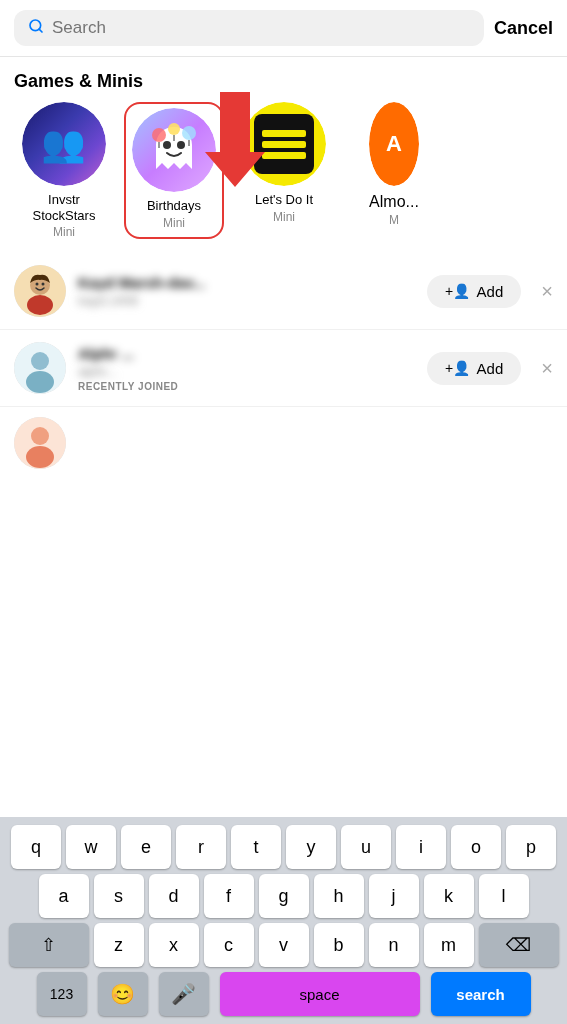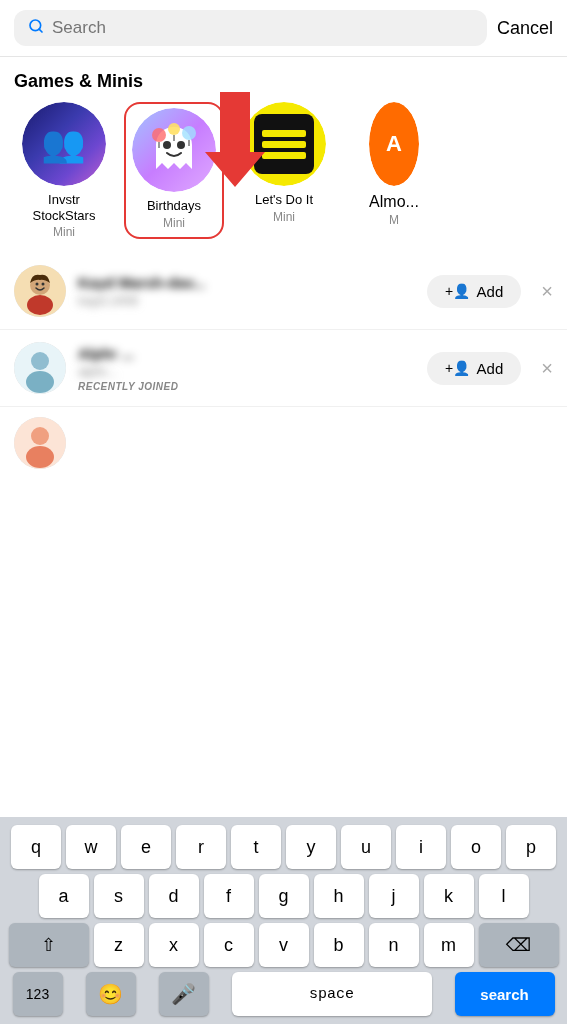--- a/index.html
+++ b/index.html
@@ -39,21 +39,21 @@
       background: transparent;
       outline: none;
       font-size: 17px;
       color: #888;
       width: 100%;
     }
     .cancel-btn {
       background: none;
       border: none;
       font-size: 18px;
-      font-weight: 400;
+      font-weight: 700;
       color: #000;
       cursor: pointer;
       padding: 4px 0;
     }
 
     
     .section-header {
       font-size: 18px;
       font-weight: 700;
       color: #000;
@@ -198,21 +198,20 @@
     .user-sub {
       font-size: 13px;
       color: #888;
     }
     .user-badge {
       font-size: 10px;
       font-weight: 700;
       color: #888;
       letter-spacing: 0.5px;
       margin-top: 2px;
-      font-style: italic;
     }
     .add-btn {
       background: #f0f0f0;
       border: none;
       border-radius: 20px;
       padding: 8px 18px;
       font-size: 15px;
       font-weight: 500;
       color: #000;
       cursor: pointer;
@@ -268,46 +267,45 @@
       color: #000;
       font-size: 14px;
       min-width: 42px;
     }
     .key.wide {
       min-width: 70px;
       max-width: 80px;
       font-size: 15px;
     }
     .key.space-key {
-      background: #ffffff;
+      background: #d946ef;
       flex: 4;
       max-width: 200px;
       font-size: 15px;
-      font-family: Liberation Mono, monospace;
     }
     .key.search-key {
       background: #007aff;
       color: #fff;
       font-size: 15px;
       font-weight: 600;
       min-width: 80px;
       max-width: 100px;
     }
     .key.emoji-key {
       font-size: 20px;
     }
     .key.num-key {
       font-size: 15px;
       min-width: 44px;
       max-width: 50px;
     }
     .bottom-row {
       display: flex;
       justify-content: center;
-      gap: 23px;
+      gap: 11px;
       margin-bottom: 4px;
     }
 
     
     .blurred {
       filter: blur(4px);
       user-select: none;
     }
   </style>
 </head>

